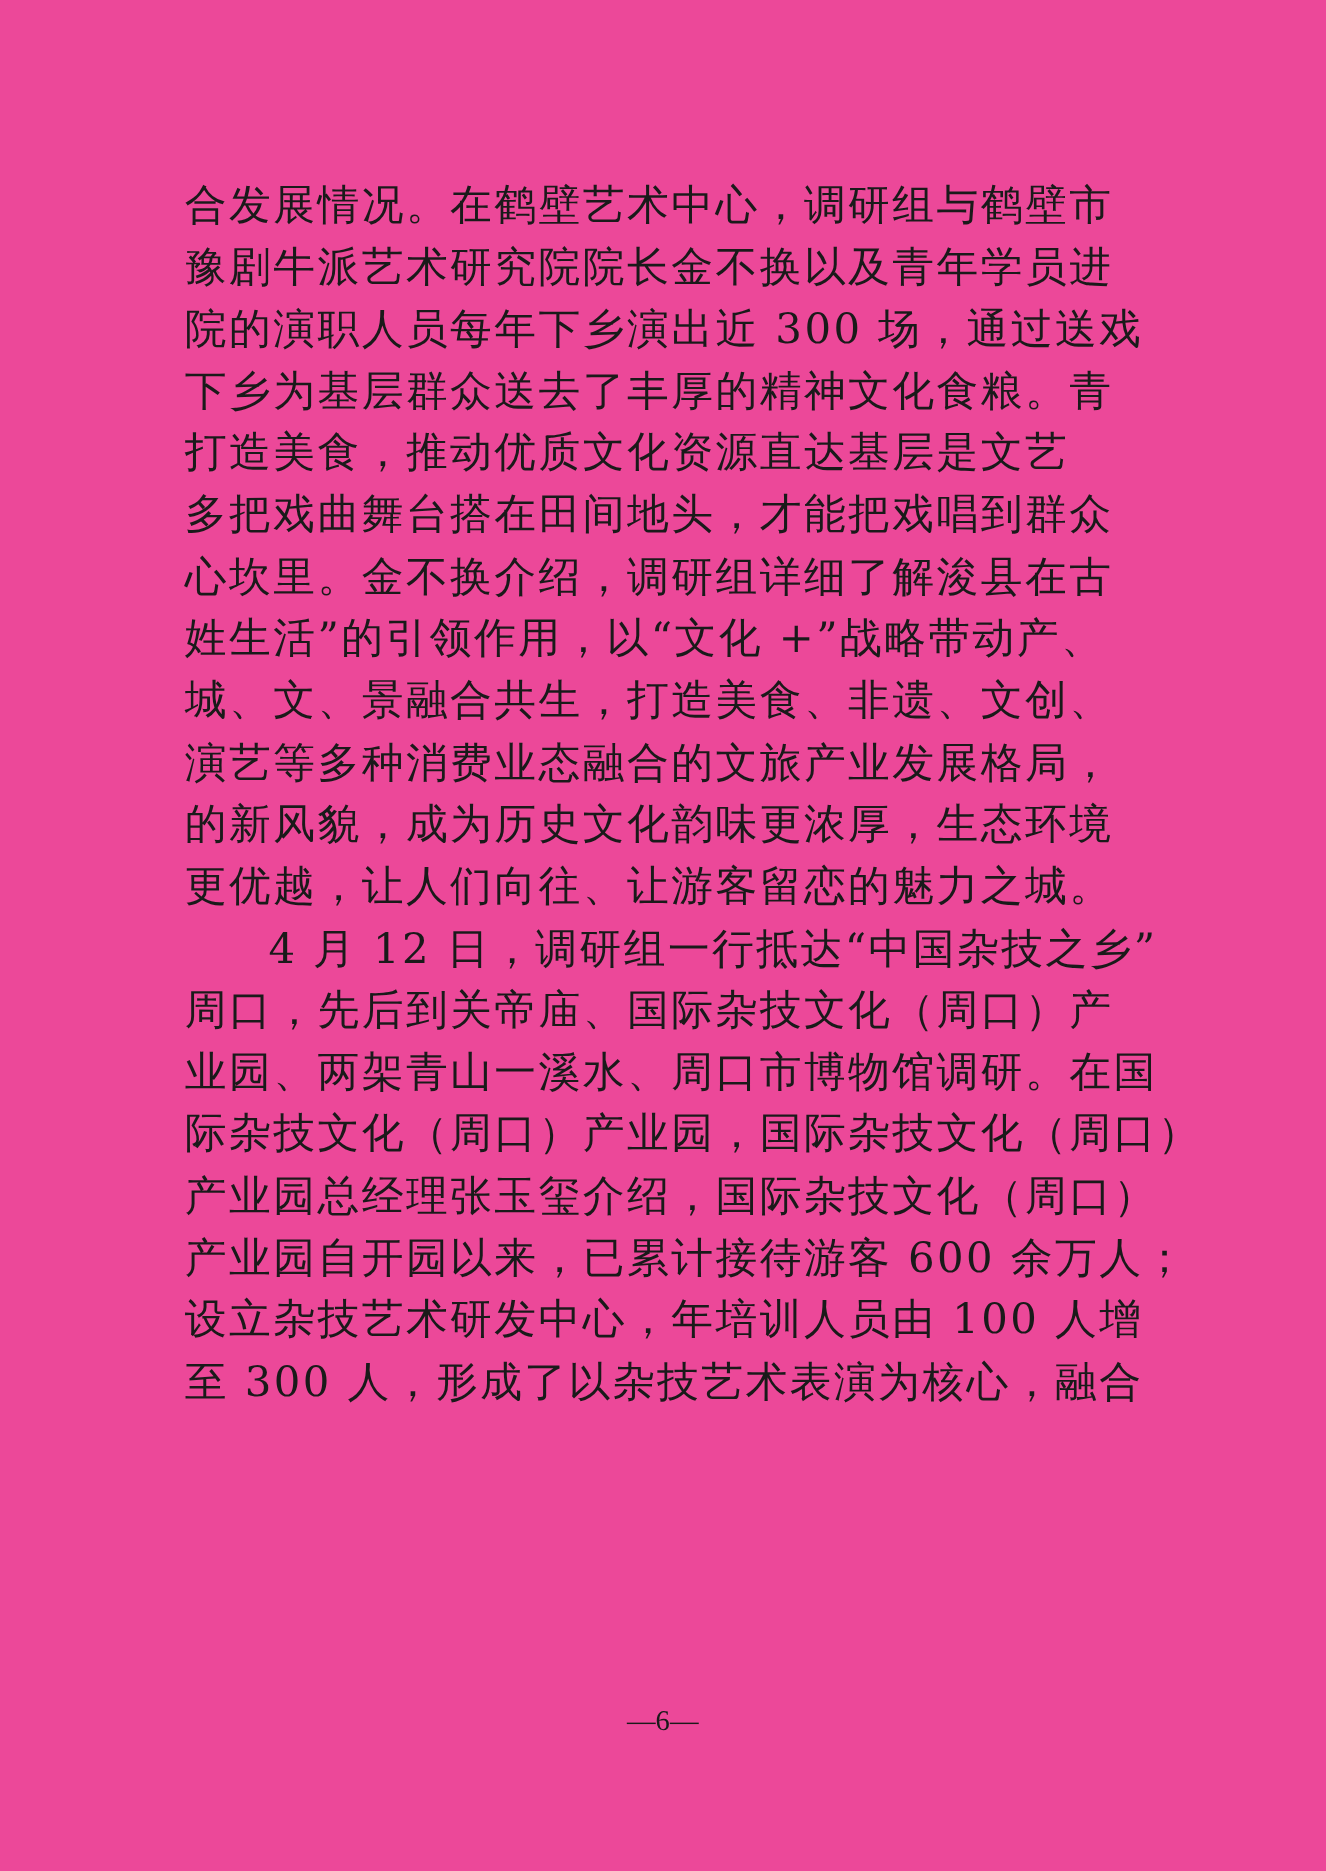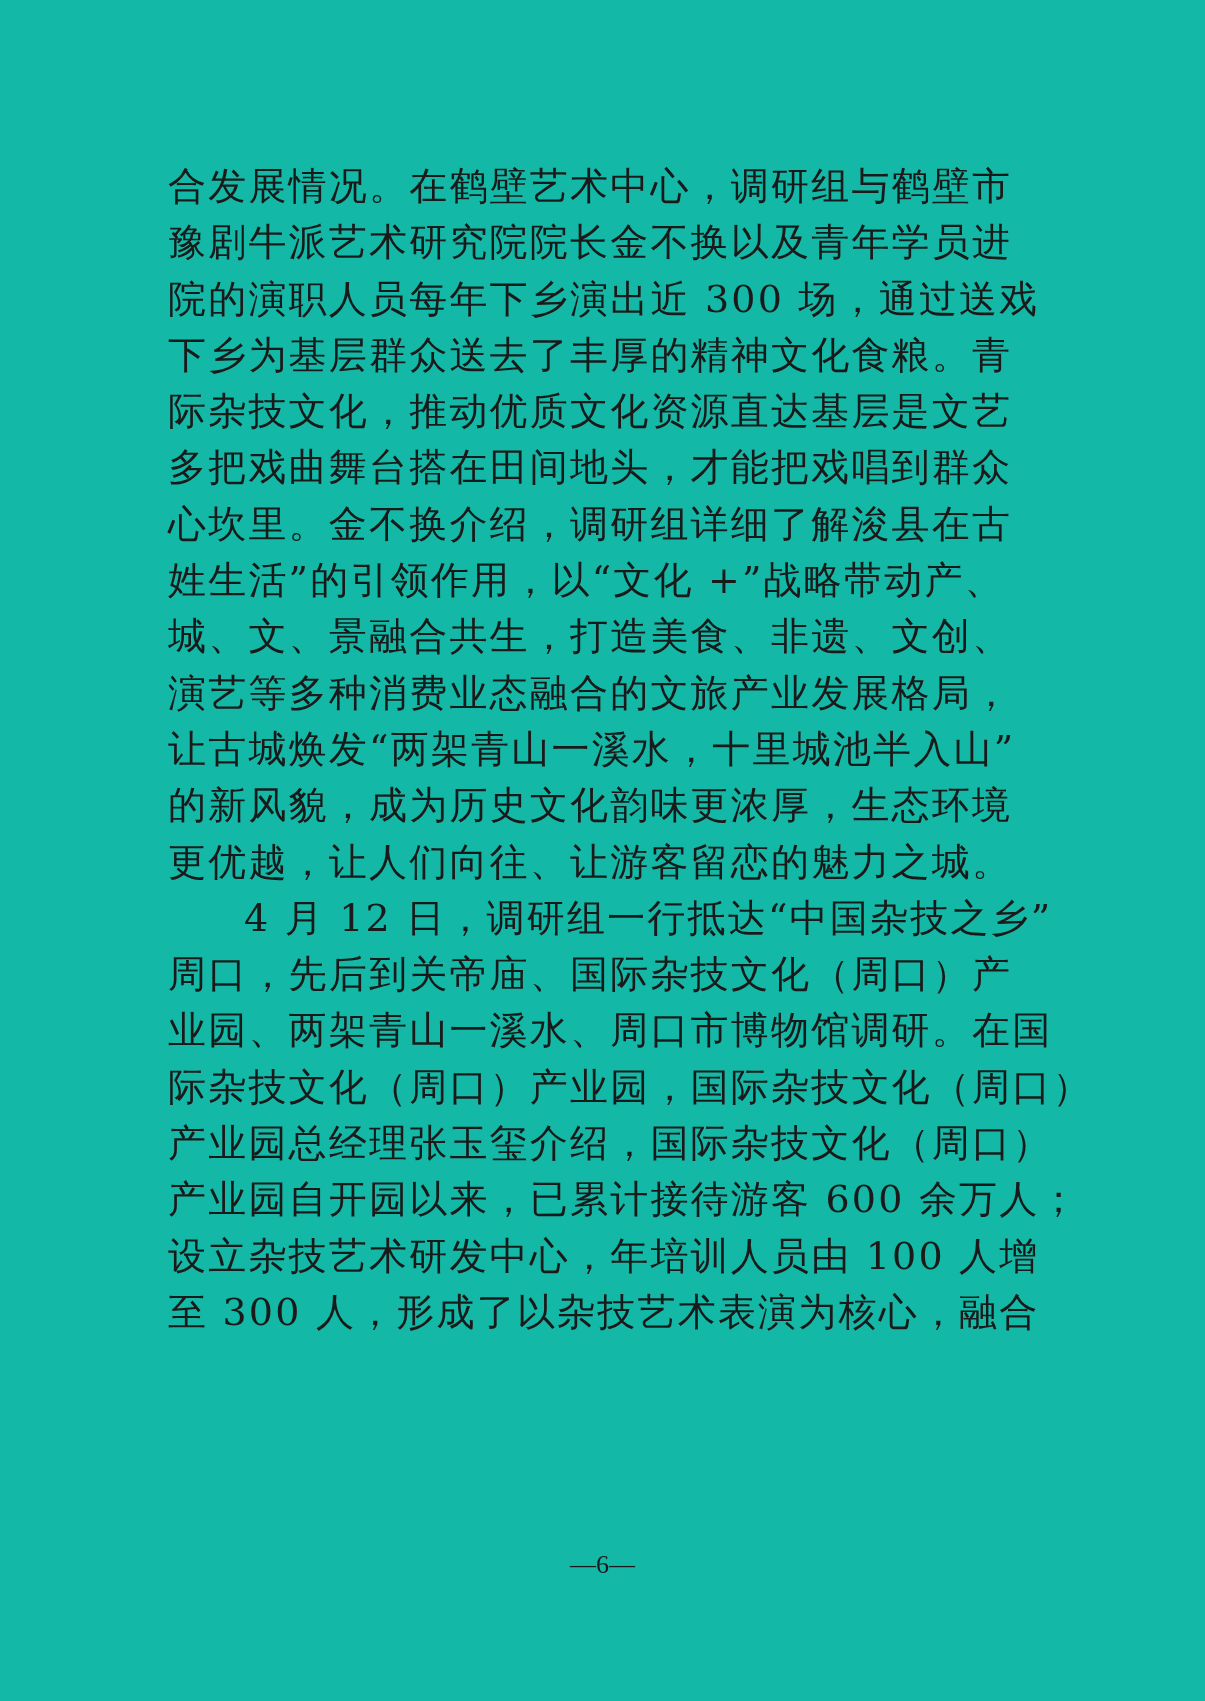--- a/index.html
+++ b/index.html
@@ -1,17 +1,17 @@
 <!DOCTYPE html>
 <html><head>
 <meta charset="utf-8">
 <style>
   html, body { margin:0; padding:0; background:#ffffff; }
   body { width:1205px; height:1701px; position:relative; overflow:hidden; }
-  .page { position:absolute; left:0; top:0; width:1205px; height:1701px; background:#14b8a6; }
+  .page { position:absolute; left:0; top:0; width:1205px; height:1701px; background:#ec4899; }
   .text-block { position:absolute; left:168px; top:158px; width:790px; }
   .line {
     height:56.3px; line-height:56.3px;
     font-family:"DejaVu Serif","Liberation Serif",serif;
     font-size:38px; color:#1a1a1a;
     white-space:nowrap; letter-spacing:2.2px;
     text-align:justify; text-align-last:justify;
   }
   .line.indent { padding-left:76px; }
   .line.last { text-align-last:left; }
@@ -22,27 +22,26 @@
 </style>
 </head>
 <body>
 
 <div class="page">
   <div class="text-block">
     <div class="line">合发展情况。在鹤壁艺术中心，调研组与鹤壁市</div>
     <div class="line">豫剧牛派艺术研究院院长金不换以及青年学员进</div>
     <div class="line">院的演职人员每年下乡演出近 300 场，通过送戏</div>
     <div class="line">下乡为基层群众送去了丰厚的精神文化食粮。青</div>
-    <div class="line">际杂技文化，推动优质文化资源直达基层是文艺</div>
+    <div class="line">打造美食，推动优质文化资源直达基层是文艺</div>
     <div class="line">多把戏曲舞台搭在田间地头，才能把戏唱到群众</div>
     <div class="line">心坎里。金不换介绍，调研组详细了解浚县在古</div>
     <div class="line">姓生活”的引领作用，以“文化 +”战略带动产、</div>
     <div class="line">城、文、景融合共生，打造美食、非遗、文创、</div>
     <div class="line">演艺等多种消费业态融合的文旅产业发展格局，</div>
-    <div class="line">让古城焕发“两架青山一溪水，十里城池半入山”</div>
     <div class="line">的新风貌，成为历史文化韵味更浓厚，生态环境</div>
     <div class="line last">更优越，让人们向往、让游客留恋的魅力之城。</div>
     <div class="line indent">4 月 12 日，调研组一行抵达“中国杂技之乡”</div>
     <div class="line">周口，先后到关帝庙、国际杂技文化（周口）产</div>
     <div class="line">业园、两架青山一溪水、周口市博物馆调研。在国</div>
     <div class="line">际杂技文化（周口）产业园，国际杂技文化（周口）</div>
     <div class="line">产业园总经理张玉玺介绍，国际杂技文化（周口）</div>
     <div class="line">产业园自开园以来，已累计接待游客 600 余万人；</div>
     <div class="line">设立杂技艺术研发中心，年培训人员由 100 人增</div>
     <div class="line">至 300 人，形成了以杂技艺术表演为核心，融合</div>

